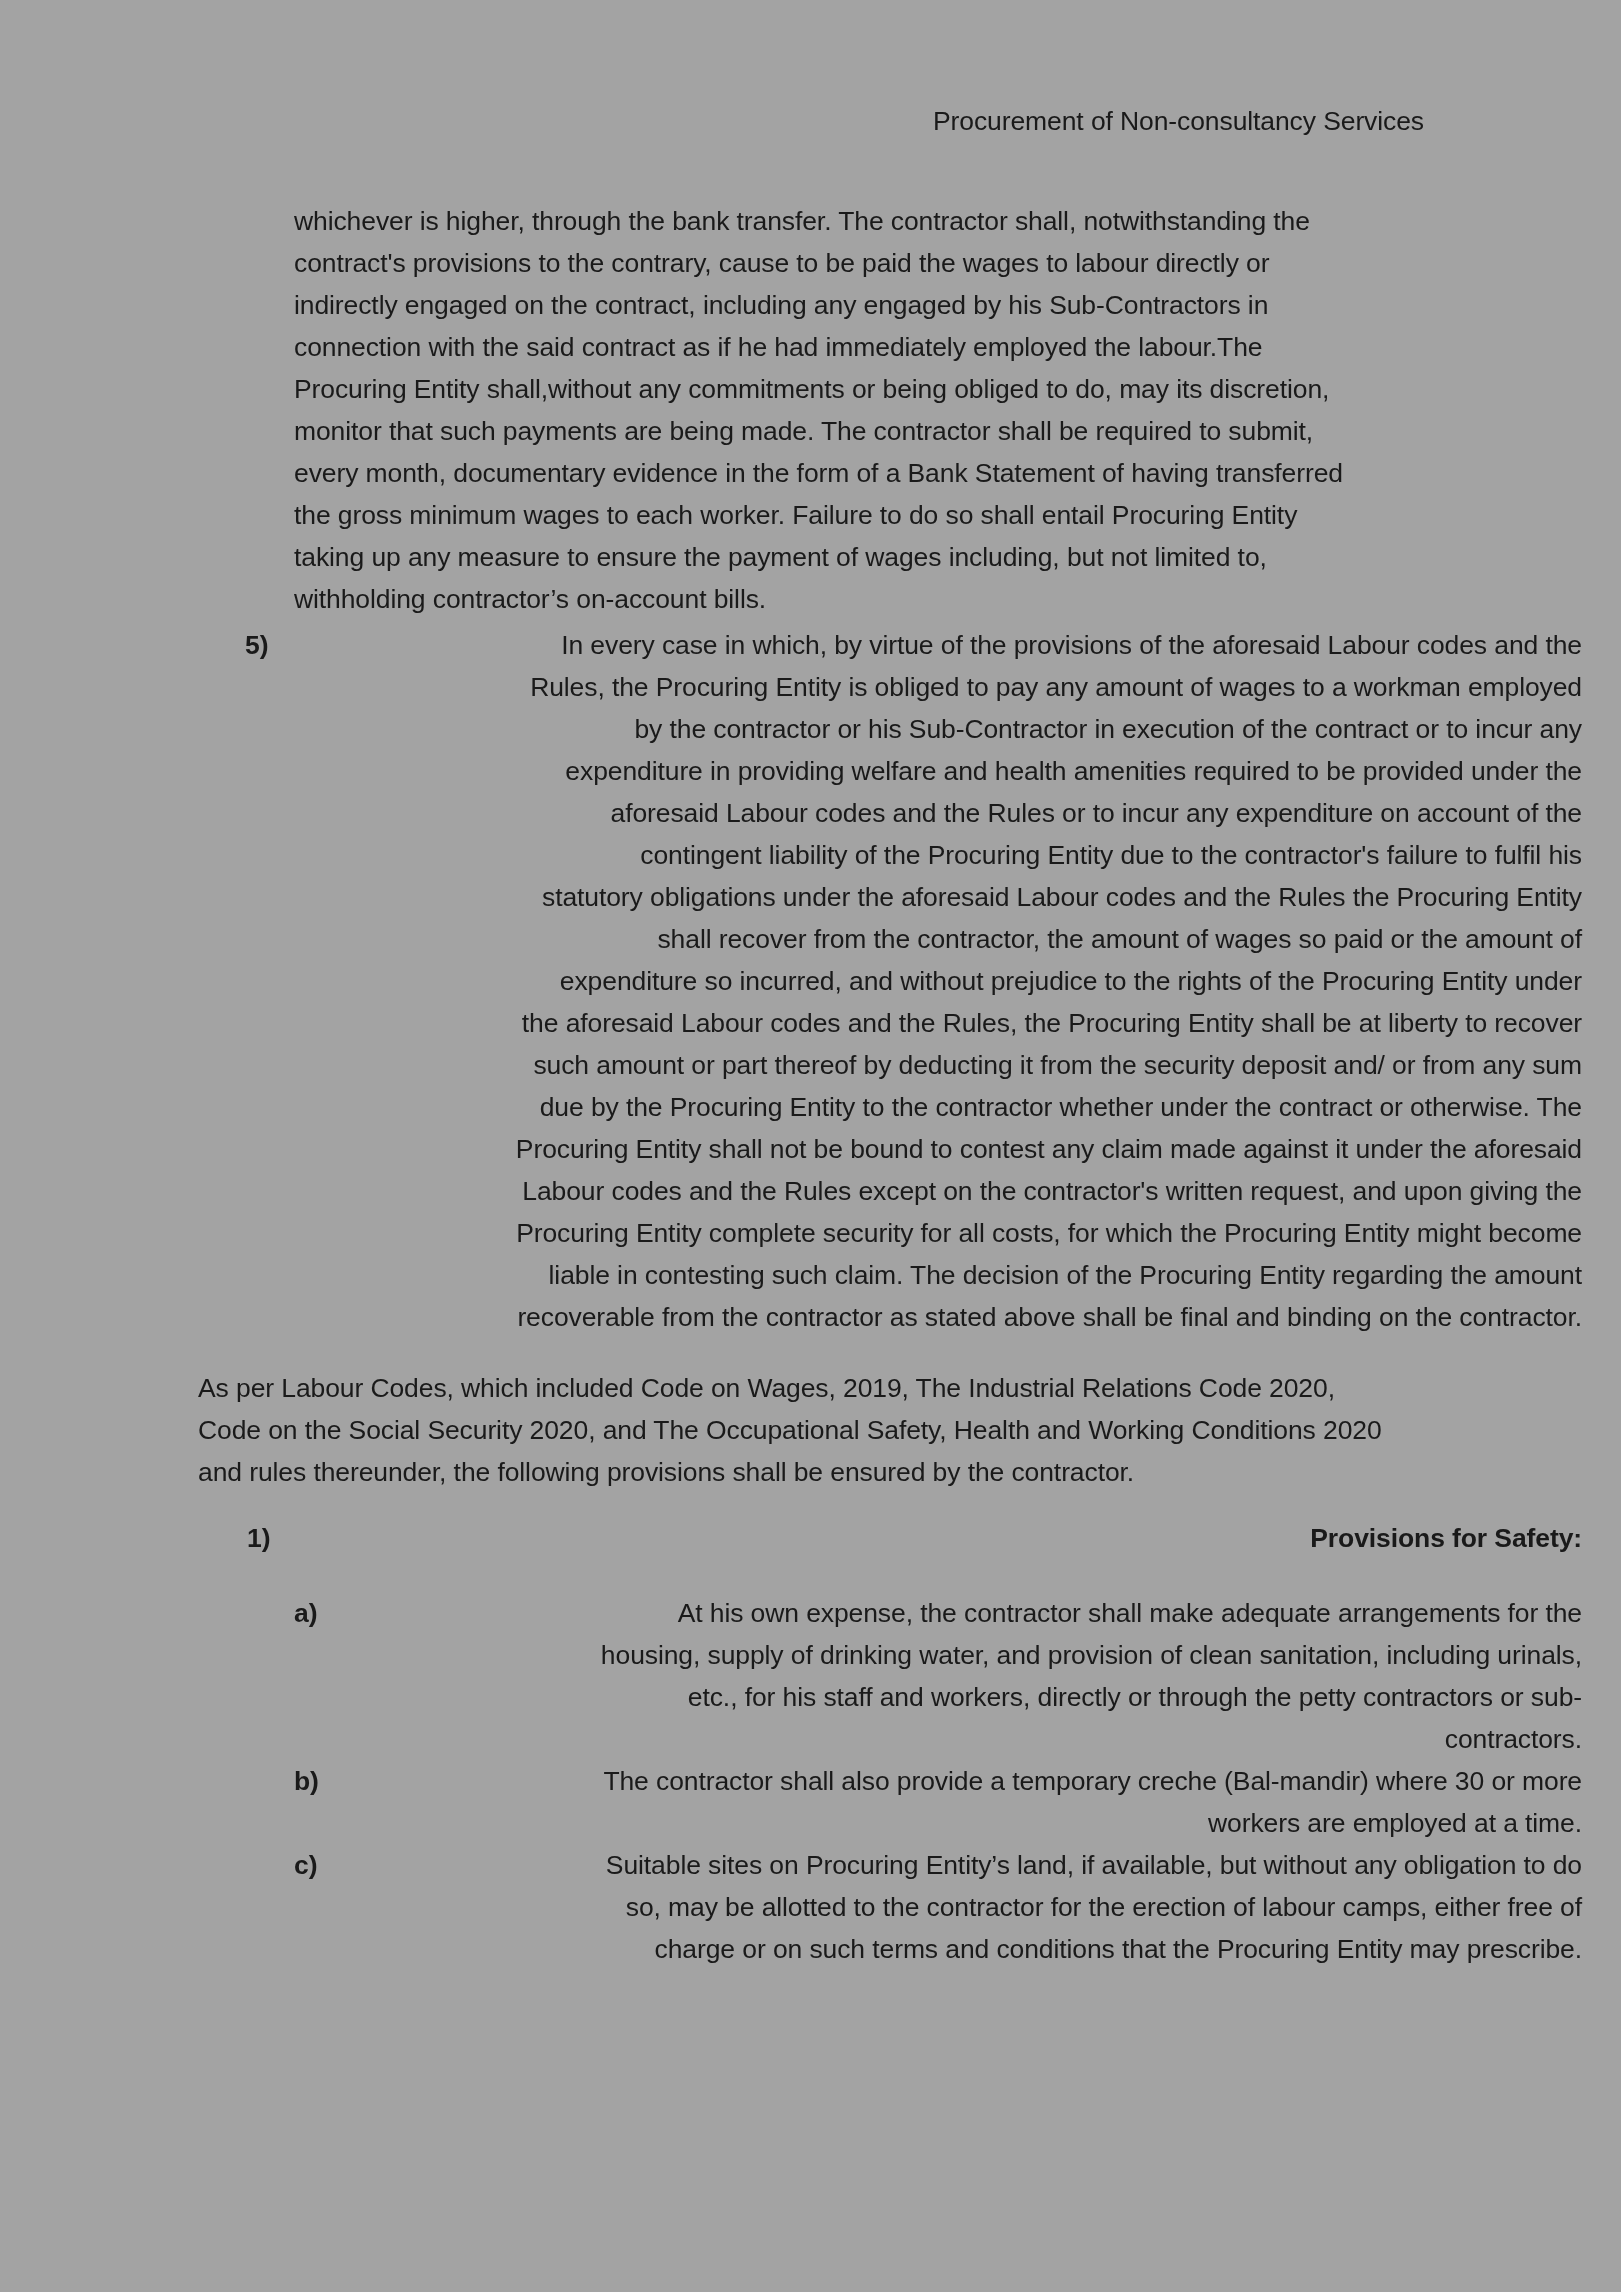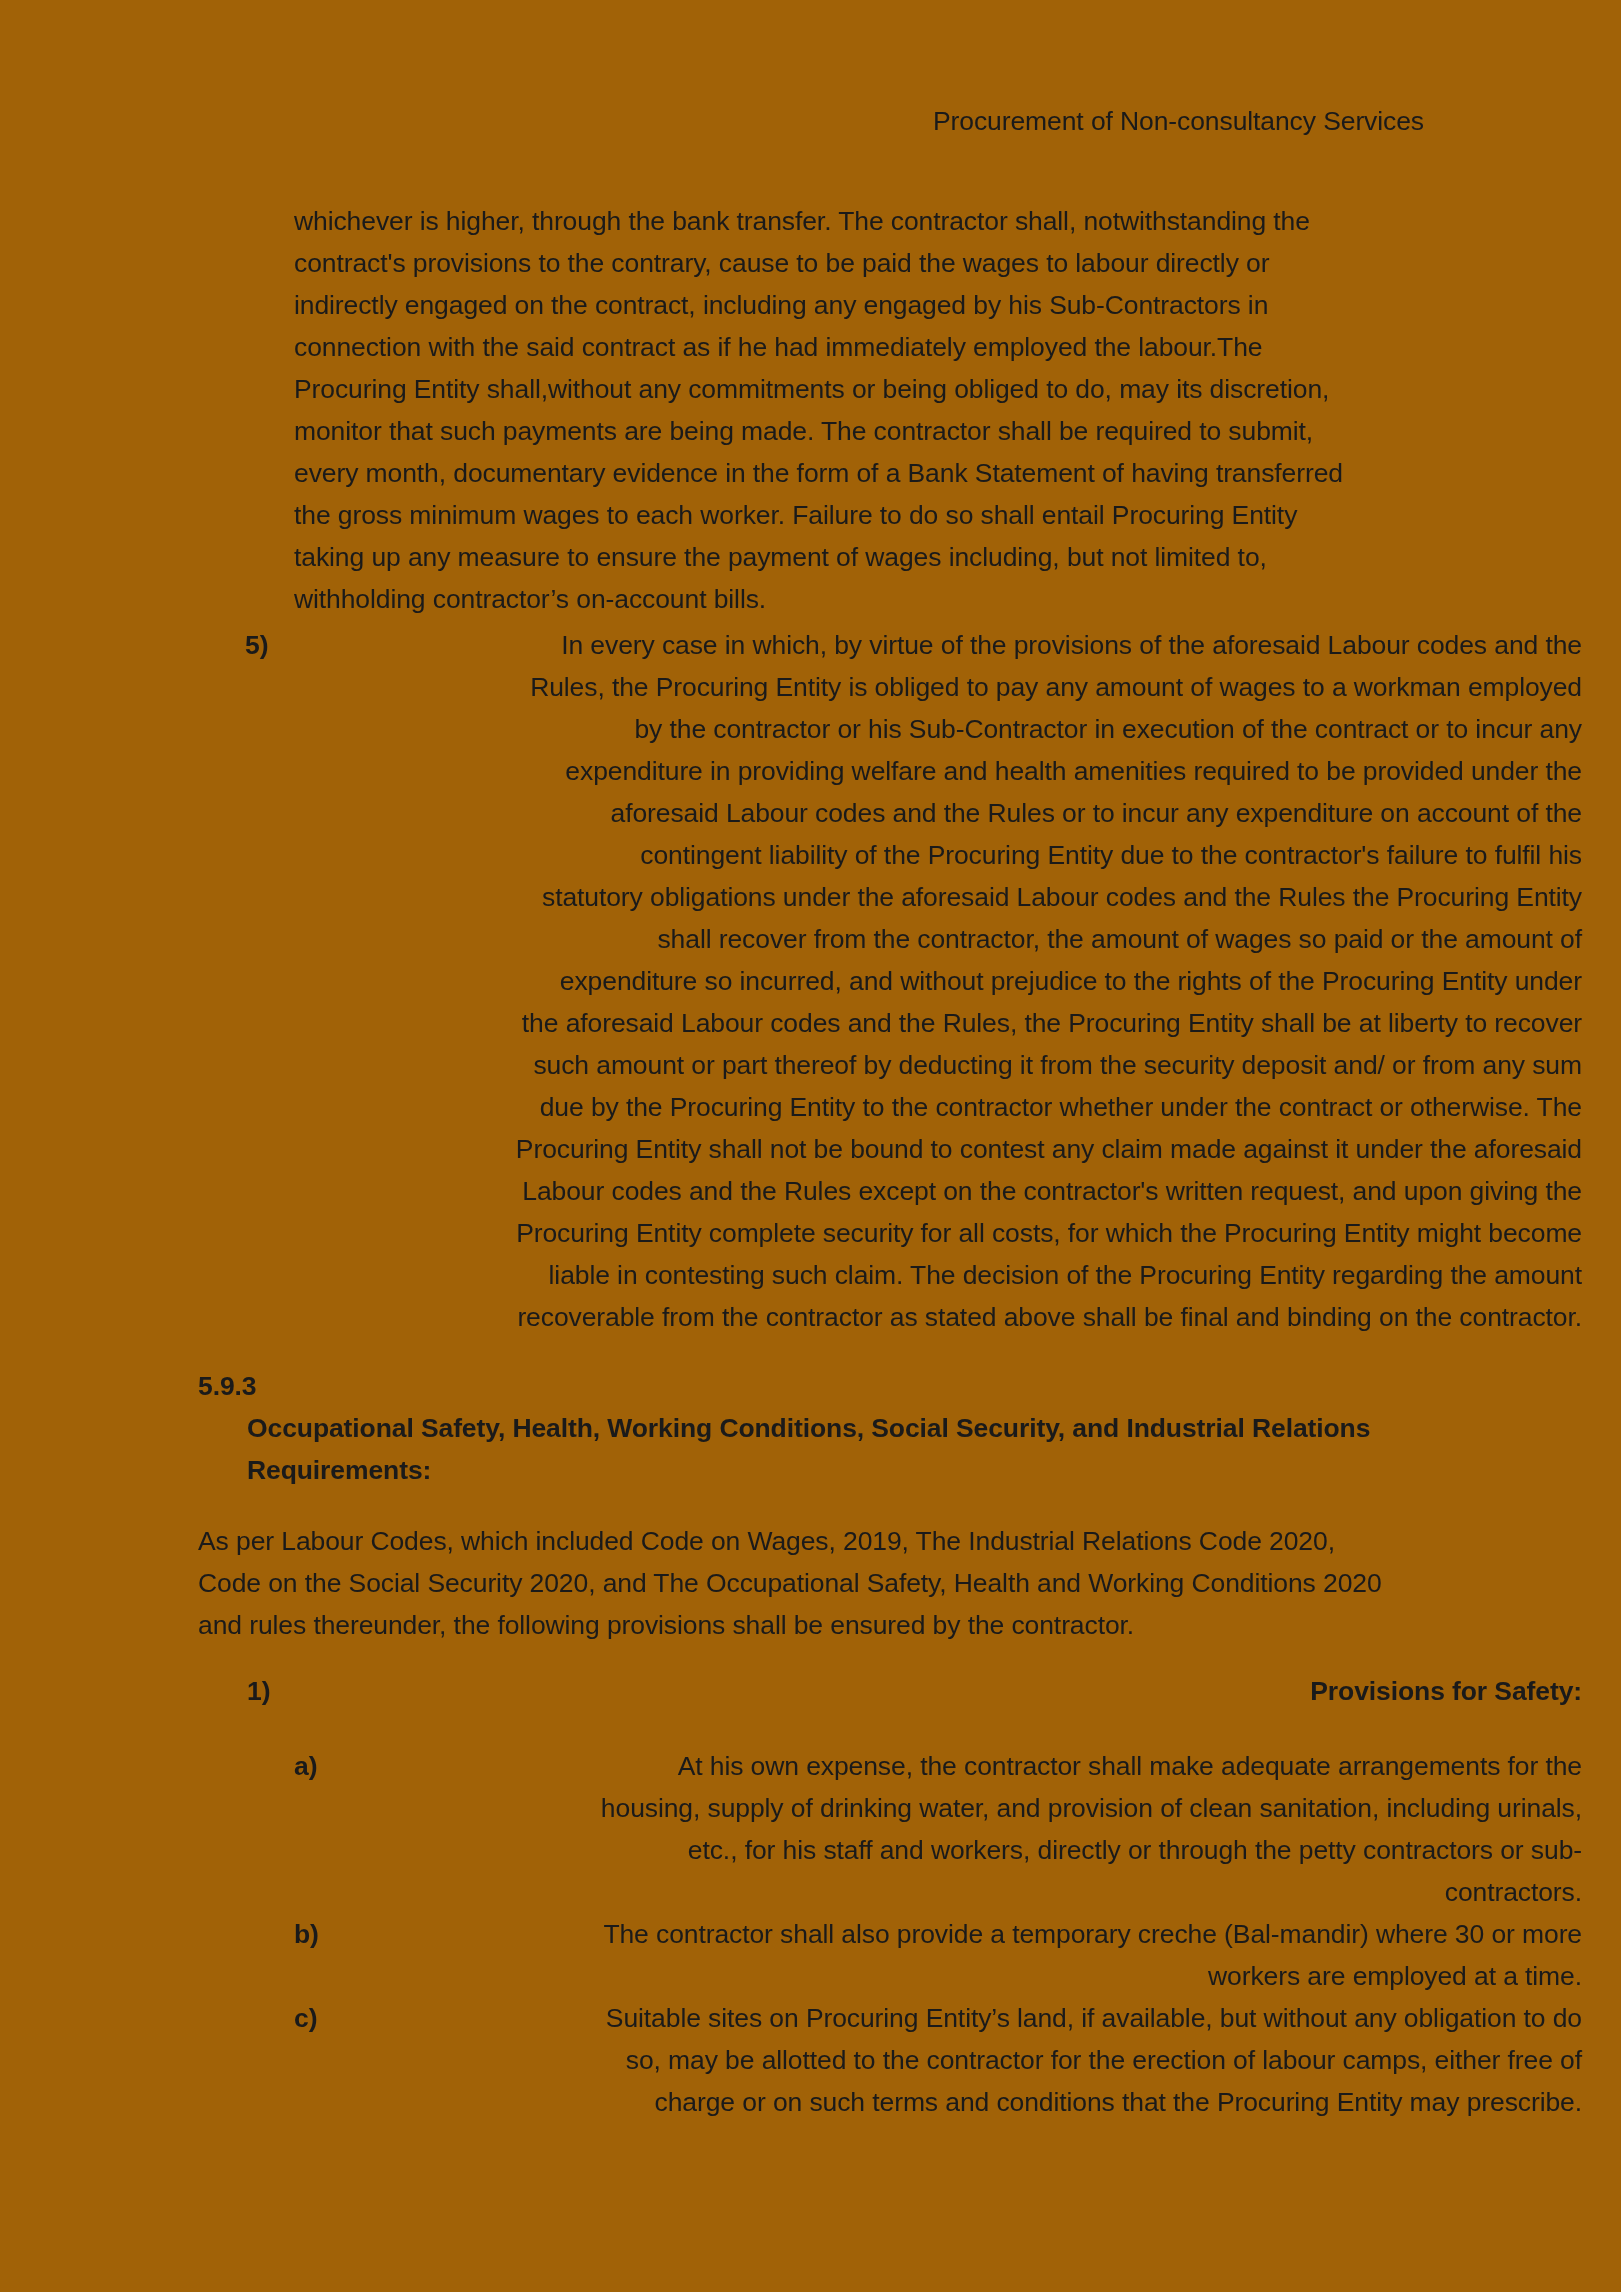--- a/index.html
+++ b/index.html
@@ -2,21 +2,21 @@
 <html><head>
 <meta charset="utf-8">
 <style>
   html, body { margin: 0; padding: 0; background: #ffffff; }
   .page {
     position: relative;
     width: 1621px;
     height: 2293px;
     box-sizing: border-box;
     padding-top: 100px;
-    background: #a16207;
+    background: #a3a3a3;
     color: #1a1a1a;
     font-family: "Liberation Sans", sans-serif;
     font-size: 26.5px;
     line-height: 42px;
     letter-spacing: -0.1px;
     overflow: hidden;
   }
   .pre { white-space: pre-line; }
 
   .header {
@@ -103,24 +103,20 @@
 the aforesaid Labour codes and the Rules, the Procuring Entity shall be at liberty to recover
 such amount or part thereof by deducting it from the security deposit and/ or from any sum
 due by the Procuring Entity to the contractor whether under the contract or otherwise. The
 Procuring Entity shall not be bound to contest any claim made against it under the aforesaid
 Labour codes and the Rules except on the contractor's written request, and upon giving the
 Procuring Entity complete security for all costs, for which the Procuring Entity might become
 liable in contesting such claim. The decision of the Procuring Entity regarding the amount
 recoverable from the contractor as stated above shall be final and binding on the contractor.</div>
   </div>
 
-  <div class="heading pre">
-    <span class="hnum">5.9.3</span><span>Occupational Safety, Health, Working Conditions, Social Security, and Industrial Relations
-Requirements:</span>
-  </div>
 
   <div class="para-intro pre">As per Labour Codes, which included Code on Wages, 2019, The Industrial Relations Code 2020,
 Code on the Social Security 2020, and The Occupational Safety, Health and Working Conditions 2020
 and rules thereunder, the following provisions shall be ensured by the contractor.</div>
 
   <div class="li item1">
     <span class="marker">1)</span>
     <div class="litext">Provisions for Safety:</div>
   </div>
 

